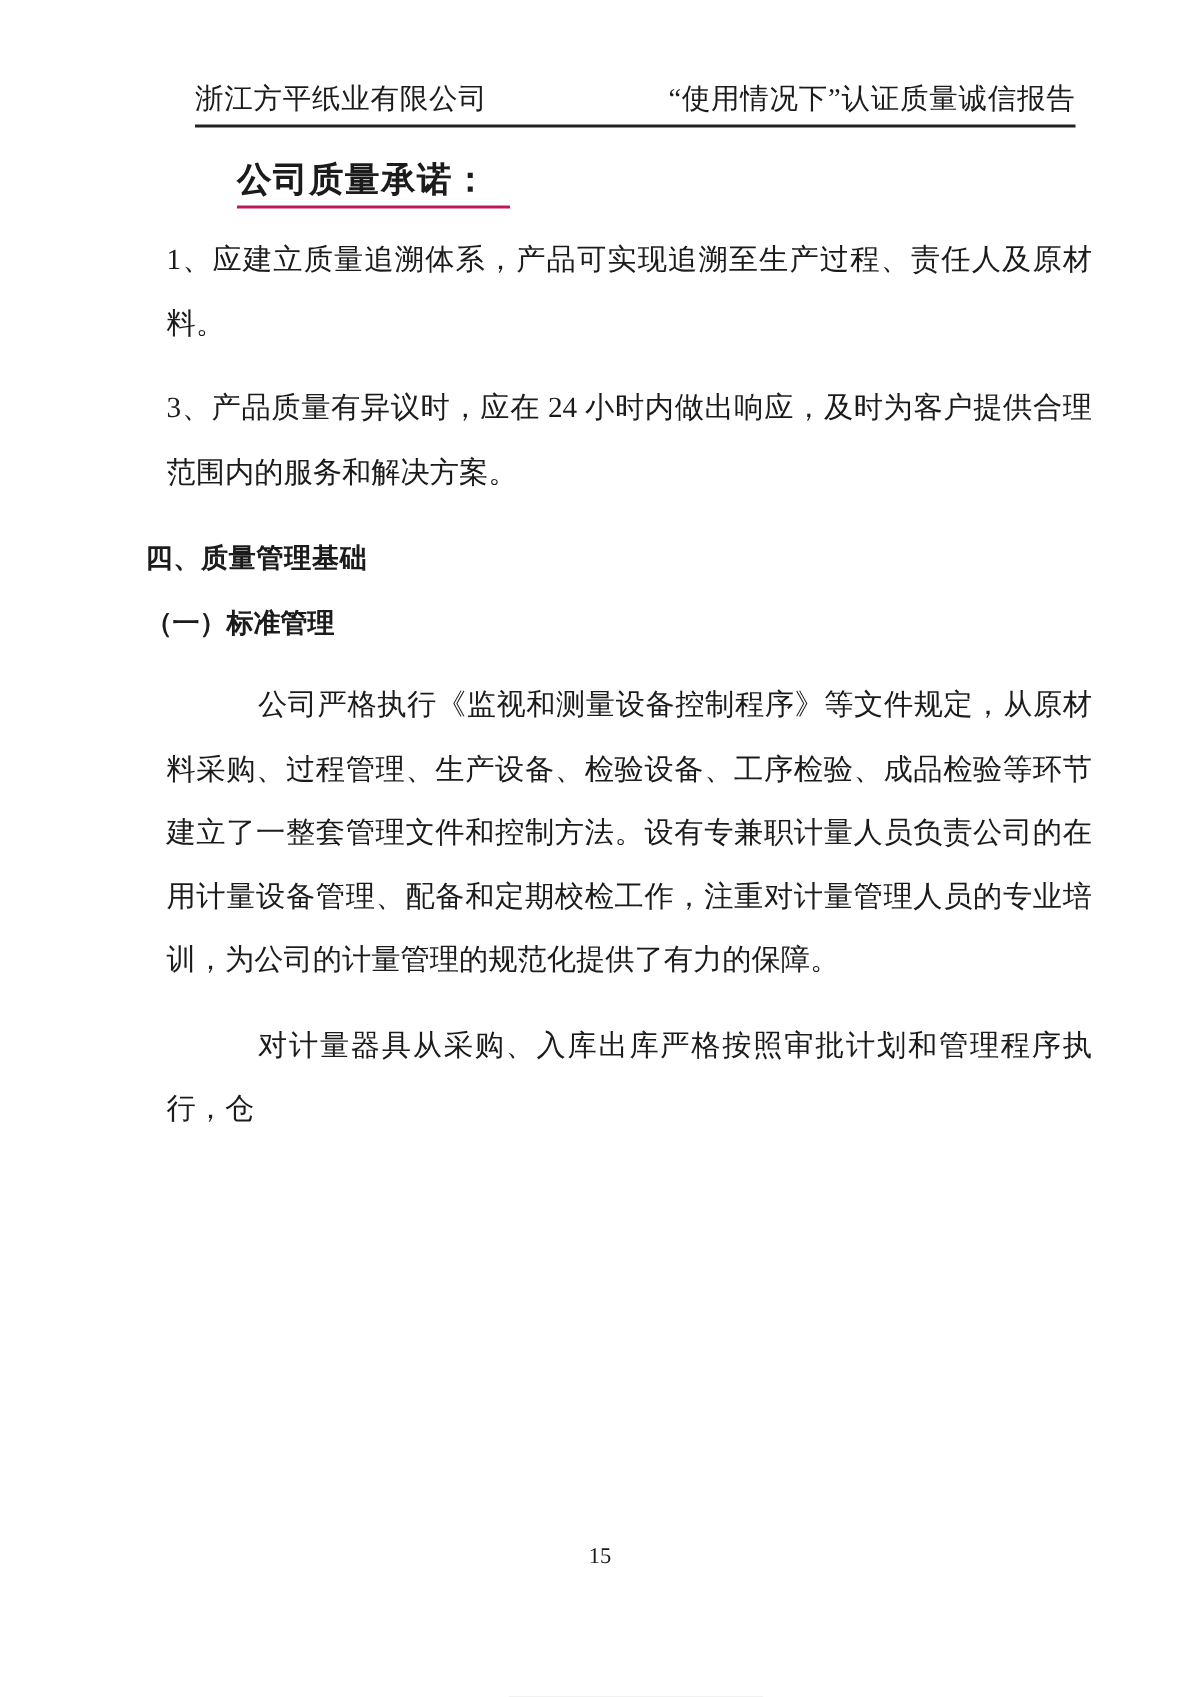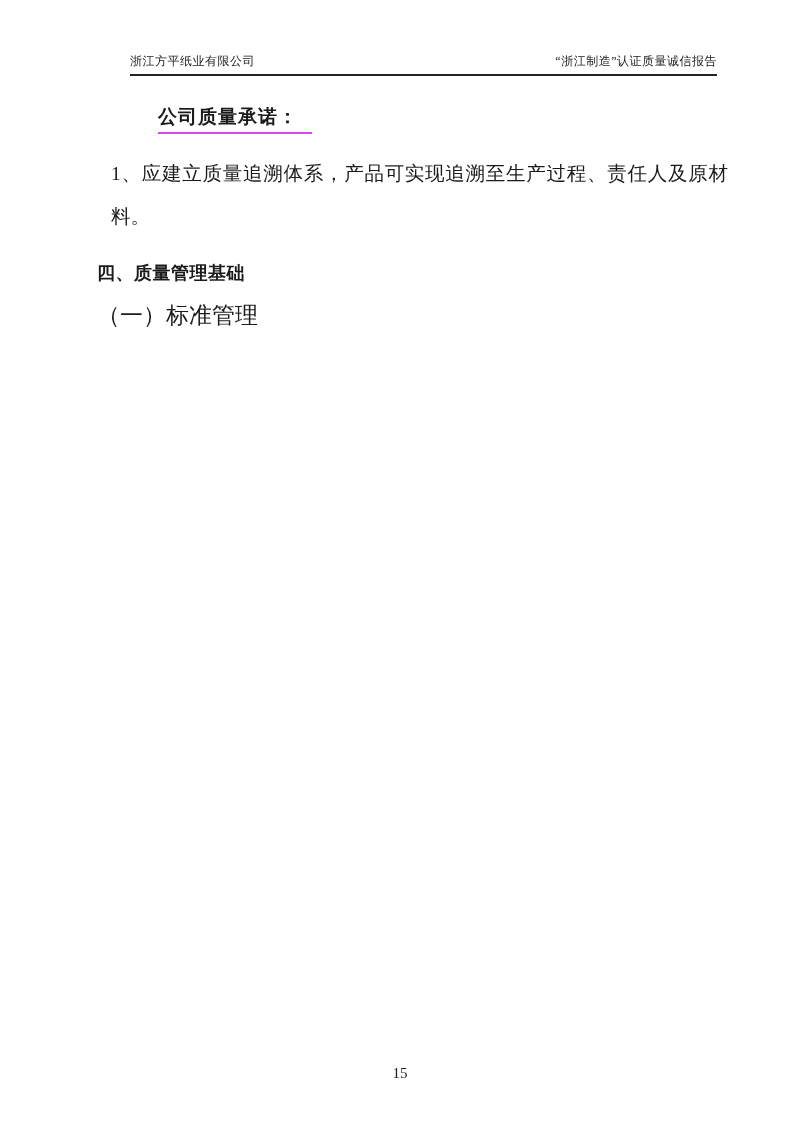--- a/index.html
+++ b/index.html
@@ -19,38 +19,38 @@
   }
   
   .header {
     position: absolute;
     left: 130px;
     top: 53px;
     width: 587px;
     display: flex;
     justify-content: space-between;
     align-items: flex-end;
-    font-size: 12px;
+    font-size: 19px;
     letter-spacing: 0.5px;
     padding-bottom: 4px;
     border-bottom: 2px solid #222222;
   }
   
   .title-wrap {
     position: absolute;
     left: 158px;
     top: 104px;
   }
   .doc-title {
     display: inline-block;
     font-weight: bold;
-    font-size: 19px;
+    font-size: 23px;
     letter-spacing: 1px;
     padding: 0 14px 2px 0;
-    border-bottom: 2px solid #d946ef;
+    border-bottom: 2px solid #be185d;
   }
   
   .body-text {
     position: absolute;
     left: 97px;
     top: 139px;
     width: 645px;
     font-size: 19.5px;
     line-height: 42.5px;
     text-align: justify;
@@ -62,63 +62,65 @@
     text-indent: 61px;
   }
   .sec-heading {
     font-size: 18px;
     font-weight: bold;
     margin: 0;
     line-height: 42.5px;
     letter-spacing: 0.5px;
   }
   .sub-heading {
-    font-size: 23px;
-    font-weight: normal;
+    font-size: 18px;
+    font-weight: bold;
     margin: 0;
     line-height: 42.5px;
   }
   
   .footer {
     position: absolute;
     left: 0;
     right: 0;
     top: 1030px;
     text-align: center;
     font-size: 15px;
     color: #1b1b1b;
-    margin-top: 35px;
   }
 </style>
 </head>
 <body>
 
 <div class="page">
 
   <div class="header">
     <span>浙江方平纸业有限公司</span>
-    <span>“浙江制造”认证质量诚信报告</span>
+    <span>“使用情况下”认证质量诚信报告</span>
   </div>
 
   <div class="title-wrap">
     <span class="doc-title">公司质量承诺：</span>
   </div>
 
   <div class="body-text">
 
     <p>1、应建立质量追溯体系，产品可实现追溯至生产过程、责任人及原材料。</p>
 
 
+    <p>3、产品质量有异议时，应在 24 小时内做出响应，及时为客户提供合理范围内的服务和解决方案。</p>
 
     <h2 class="sec-heading">四、质量管理基础</h2>
 
     <h3 class="sub-heading">（一）标准管理</h3>
 
 
 
+    <p class="indent">公司严格执行《监视和测量设备控制程序》等文件规定，从原材料采购、过程管理、生产设备、检验设备、工序检验、成品检验等环节建立了一整套管理文件和控制方法。设有专兼职计量人员负责公司的在用计量设备管理、配备和定期校检工作，注重对计量管理人员的专业培训，为公司的计量管理的规范化提供了有力的保障。</p>
 
 
+    <p class="indent">对计量器具从采购、入库出库严格按照审批计划和管理程序执行，仓</p>
 
   </div>
 
   <div class="footer">15</div>
 
 </div>
 
 </body></html>

